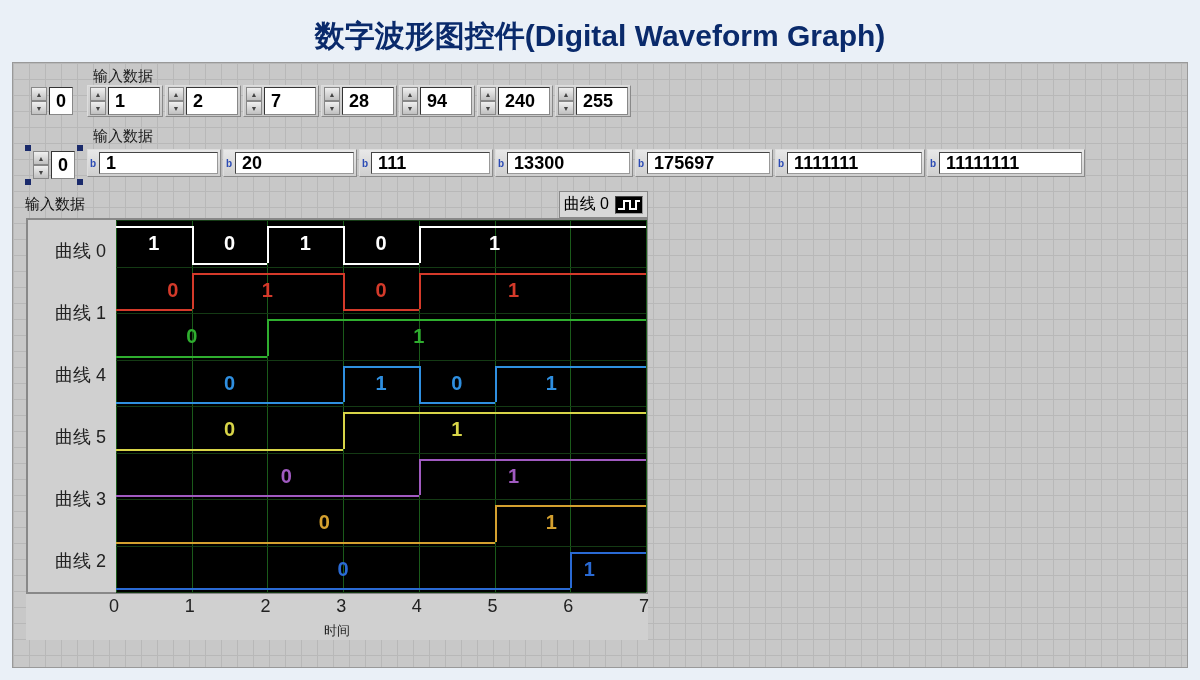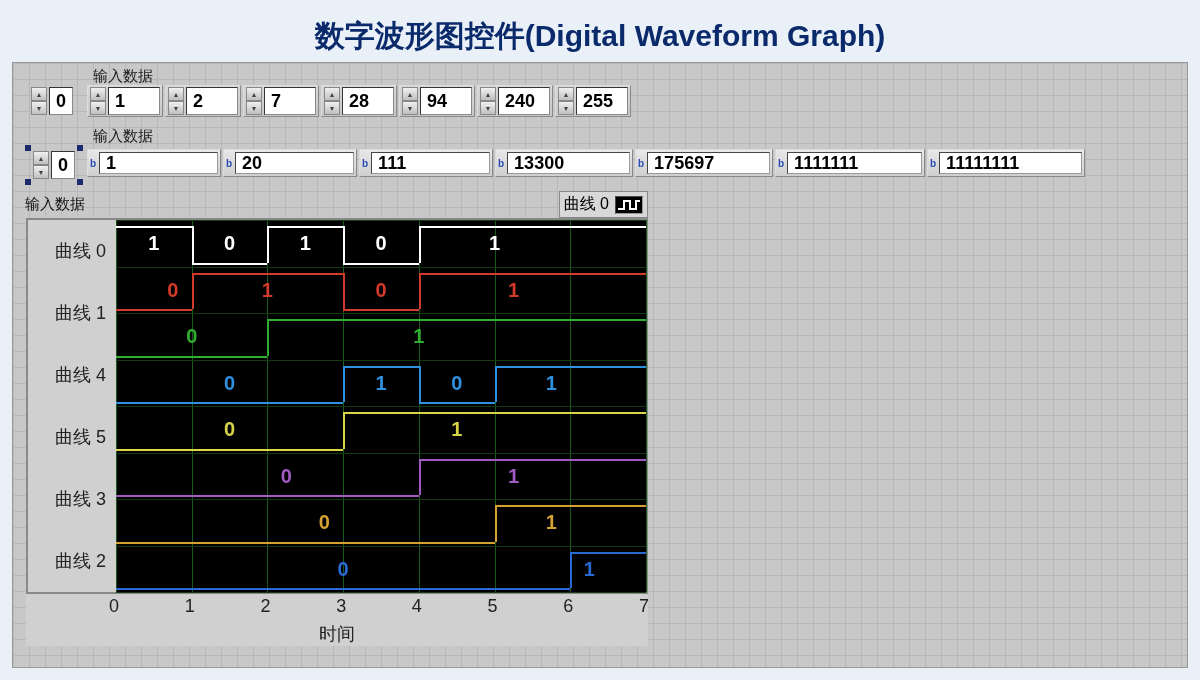--- a/index.html
+++ b/index.html
@@ -211,21 +211,21 @@
   .xspacer { width: 88px; }
   .xtick {
     position: absolute;
     font-size: 18px;
     color: #222;
     transform: translateX(-50%);
   }
   .xaxis-row { position: relative; flex:1; }
   .xlabel-row {
     text-align: center;
-    font-size: 18px;
+    font-size: 13px;
     color: #222;
     background: #d0d0d0;
   }
 </style>
 </head>
 <body>
 
 <div class="title">数字波形图控件(Digital Waveform Graph)</div>
 
 <div class="panel-area">

